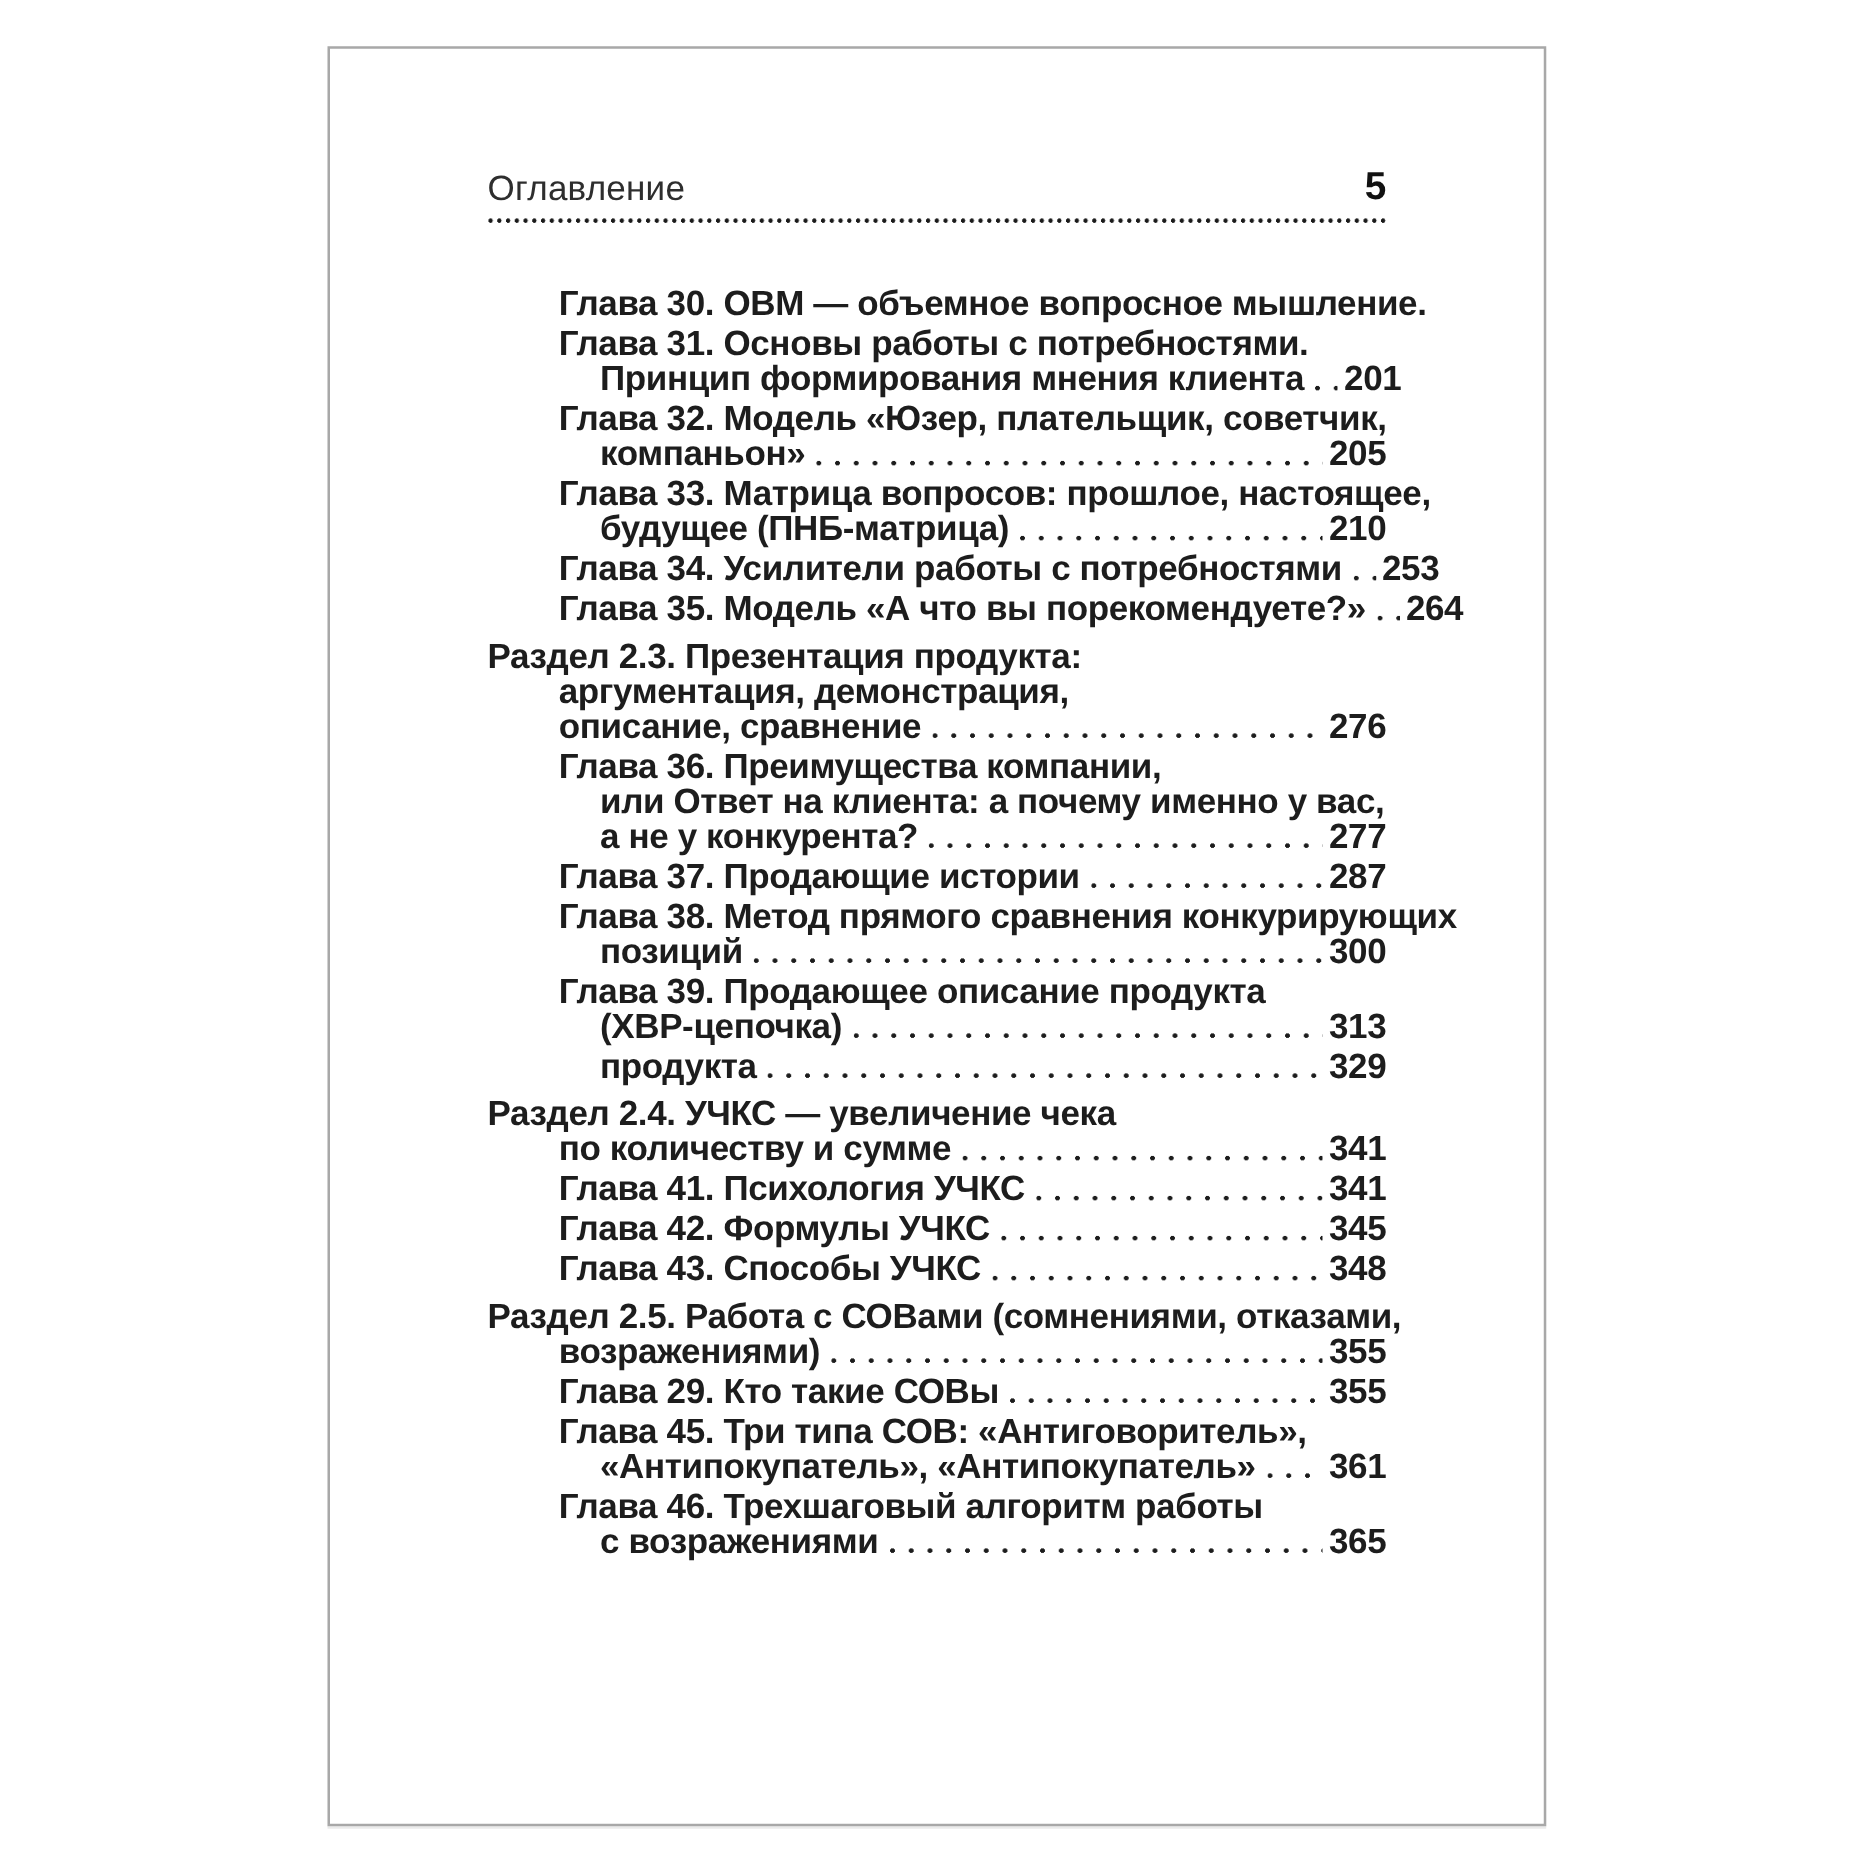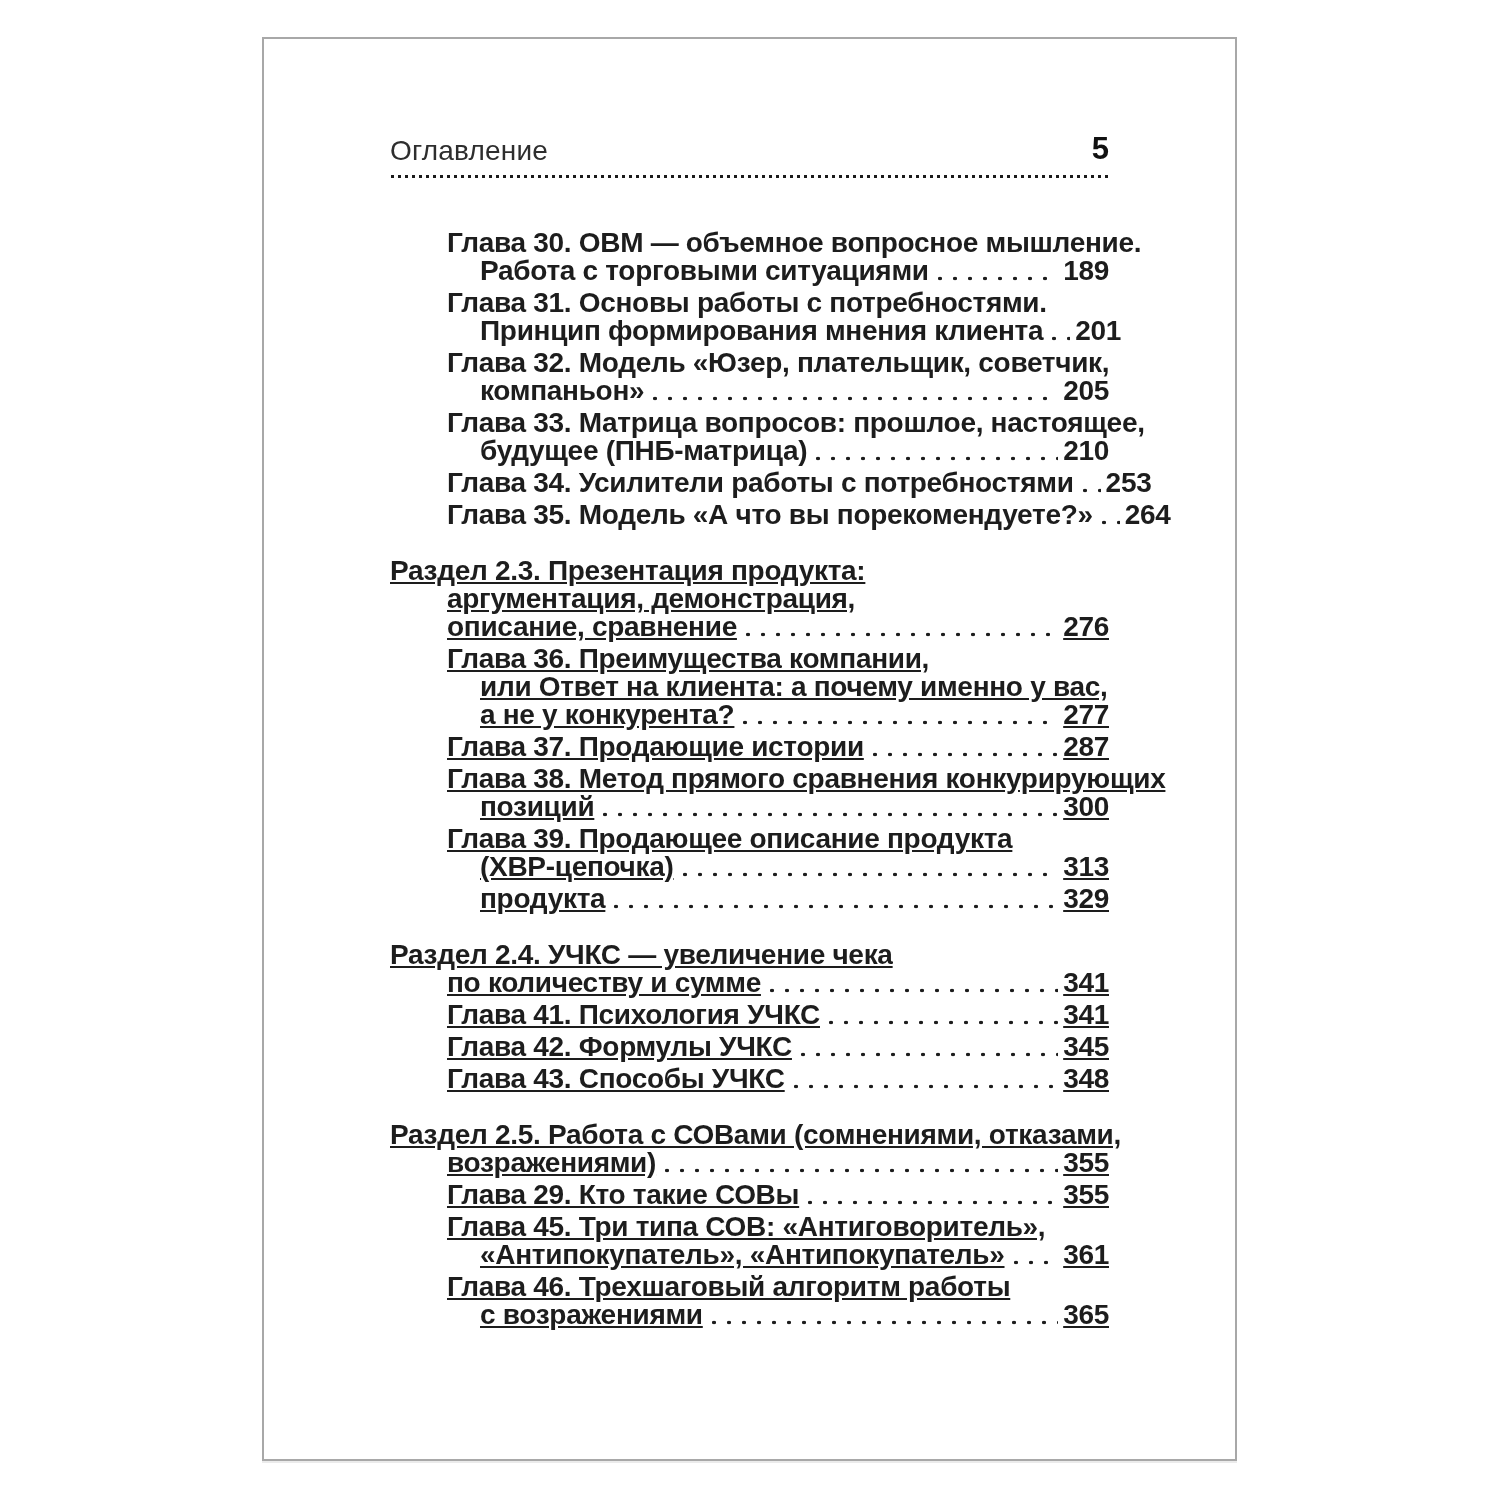--- a/index.html
+++ b/index.html
@@ -50,22 +50,21 @@
     margin-top: 7px;
     height: 5px;
     background-image: radial-gradient(circle at 2.5px 2.5px, #1a1a1a 1.55px, transparent 1.95px);
     background-size: 7px 5px;
     background-repeat: repeat-x;
   }
   .toc-list {
     margin-top: 50px;
   }
   .toc-group + .toc-group {
-    margin-top: 28px;
-    text-decoration: underline;
+    margin-top: 10px;
   }
   .entry {
     margin-bottom: 4px;
   }
   .line {
     display: flex;
     align-items: flex-end;
     font-size: 28px;
     font-weight: 700;
     line-height: 28px;
@@ -104,25 +103,20 @@
         <span class="header-page-num">5</span>
       </div>
       <div class="header-rule"></div>
 
       <div class="toc-list">
           <div class="toc-group">
             <div class="entry">
               <div class="line ind1">
                 <span class="text">Глава 30. ОВМ — объемное вопросное мышление.</span>
               </div>
-              <div class="line ind2">
-                <span class="text">Работа с торговыми ситуациями</span>
-                <span class="leader"></span>
-                <span class="page-num">189</span>
-              </div>
             </div>
             <div class="entry">
               <div class="line ind1">
                 <span class="text">Глава 31. Основы работы с потребностями.</span>
               </div>
               <div class="line ind2">
                 <span class="text">Принцип формирования мнения клиента</span>
                 <span class="leader"></span>
                 <span class="page-num">201</span>
               </div>

